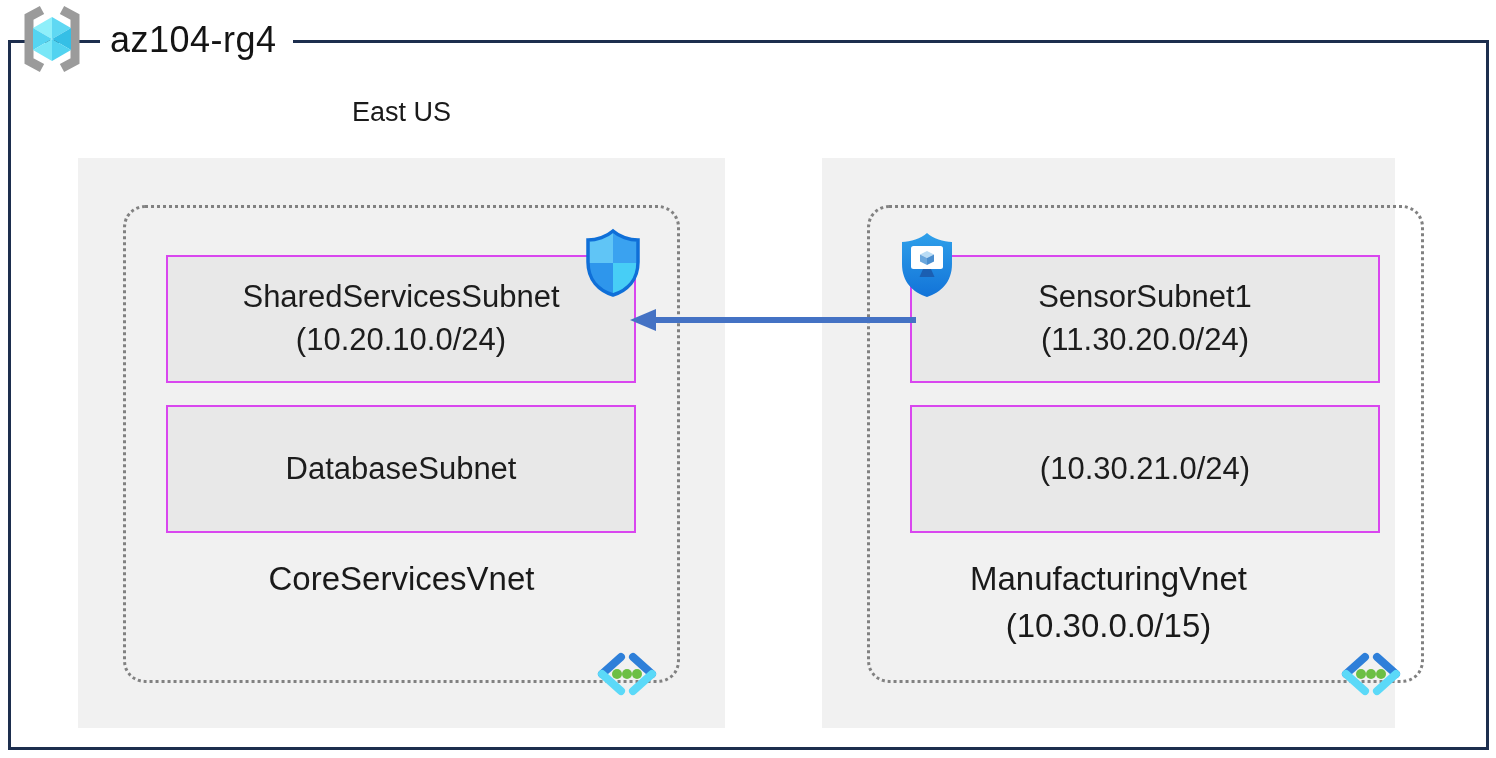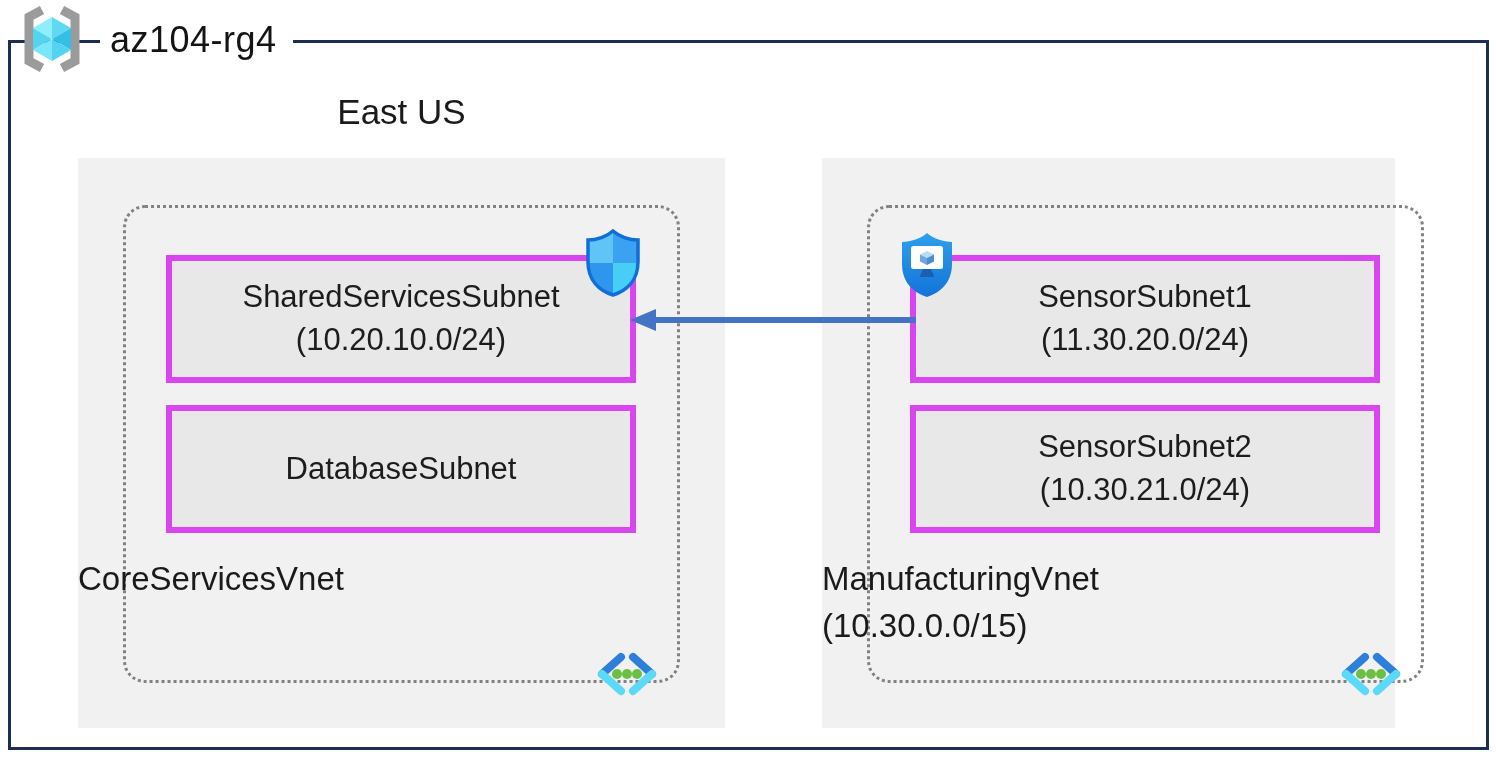--- a/index.html
+++ b/index.html
@@ -17,38 +17,38 @@
     font-size:36px;font-weight:400;color:#141414;background:#ffffff;
     padding:0 16px 0 10px;letter-spacing:0.5px;
   }
   .region{
     position:absolute;top:158px;width:647px;height:570px;background:#f1f1f1;
   }
   .region.east{left:78px;}
   .region.west{left:822px;width:573px;}
   .region-label{
     position:absolute;top:88px;height:48px;line-height:48px;
-    font-size:35px;text-align:center;color:#1a1a1a;
+    font-size:27px;text-align:center;color:#1a1a1a;
   }
   .region-label.east{left:78px;width:647px;}
   .region-label.west{left:822px;width:648px;}
   .vnet-box{
     position:absolute;left:45px;top:47px;width:557px;height:478px;
     border:3px dotted #818181;border-radius:22px;box-sizing:border-box;
   }
   .subnet{
     position:absolute;left:88px;width:470px;height:128px;
-    background:#e8e8e8;border:6px solid #d946ef;box-sizing:border-box;
+    background:#e8e8e8;border:2px solid #d946ef;box-sizing:border-box;
     display:flex;flex-direction:column;align-items:center;justify-content:center;
     font-size:31px;line-height:1.38;color:#1c1c1c;text-align:center;
   }
   .subnet.first{top:97px;}
   .subnet.second{top:247px;text-align:right;}
   .vnet-label{
-    position:absolute;left:0;top:398px;width:100%;text-align:left;
+    position:absolute;left:0;top:398px;width:100%;text-align:center;
     font-size:33px;line-height:1.42;color:#1a1a1a;
   }
   .vnet-icon{position:absolute;left:516px;top:492px;width:66px;height:48px;}
   .badge{position:absolute;width:58px;height:70px;}
   .badge.nsg{left:584px;top:228px;}
   .badge.bastion{left:898px;top:230px;}
   .arrow-svg{position:absolute;left:626px;top:304px;width:292px;height:32px;}
 </style>
 </head>
 <body>
@@ -101,21 +101,20 @@
 
   <div class="region west">
     <div class="vnet-box"></div>
 
     <div class="subnet first">
       <span>SensorSubnet1</span>
       <span>(11.30.20.0/24)</span>
     </div>
 
     <div class="subnet second">
-      <span>SensorSubnet2</span>
       <span>(10.30.21.0/24)</span>
     </div>
 
     <div class="vnet-label">
       <div>ManufacturingVnet</div>
       <div>(10.30.0.0/15)</div>
     </div>
 
     <svg class="vnet-icon" viewBox="0 0 66 48">
       <path d="M27 7 L8 24" stroke="#2e7fd9" stroke-width="8" stroke-linecap="round" fill="none"></path>

